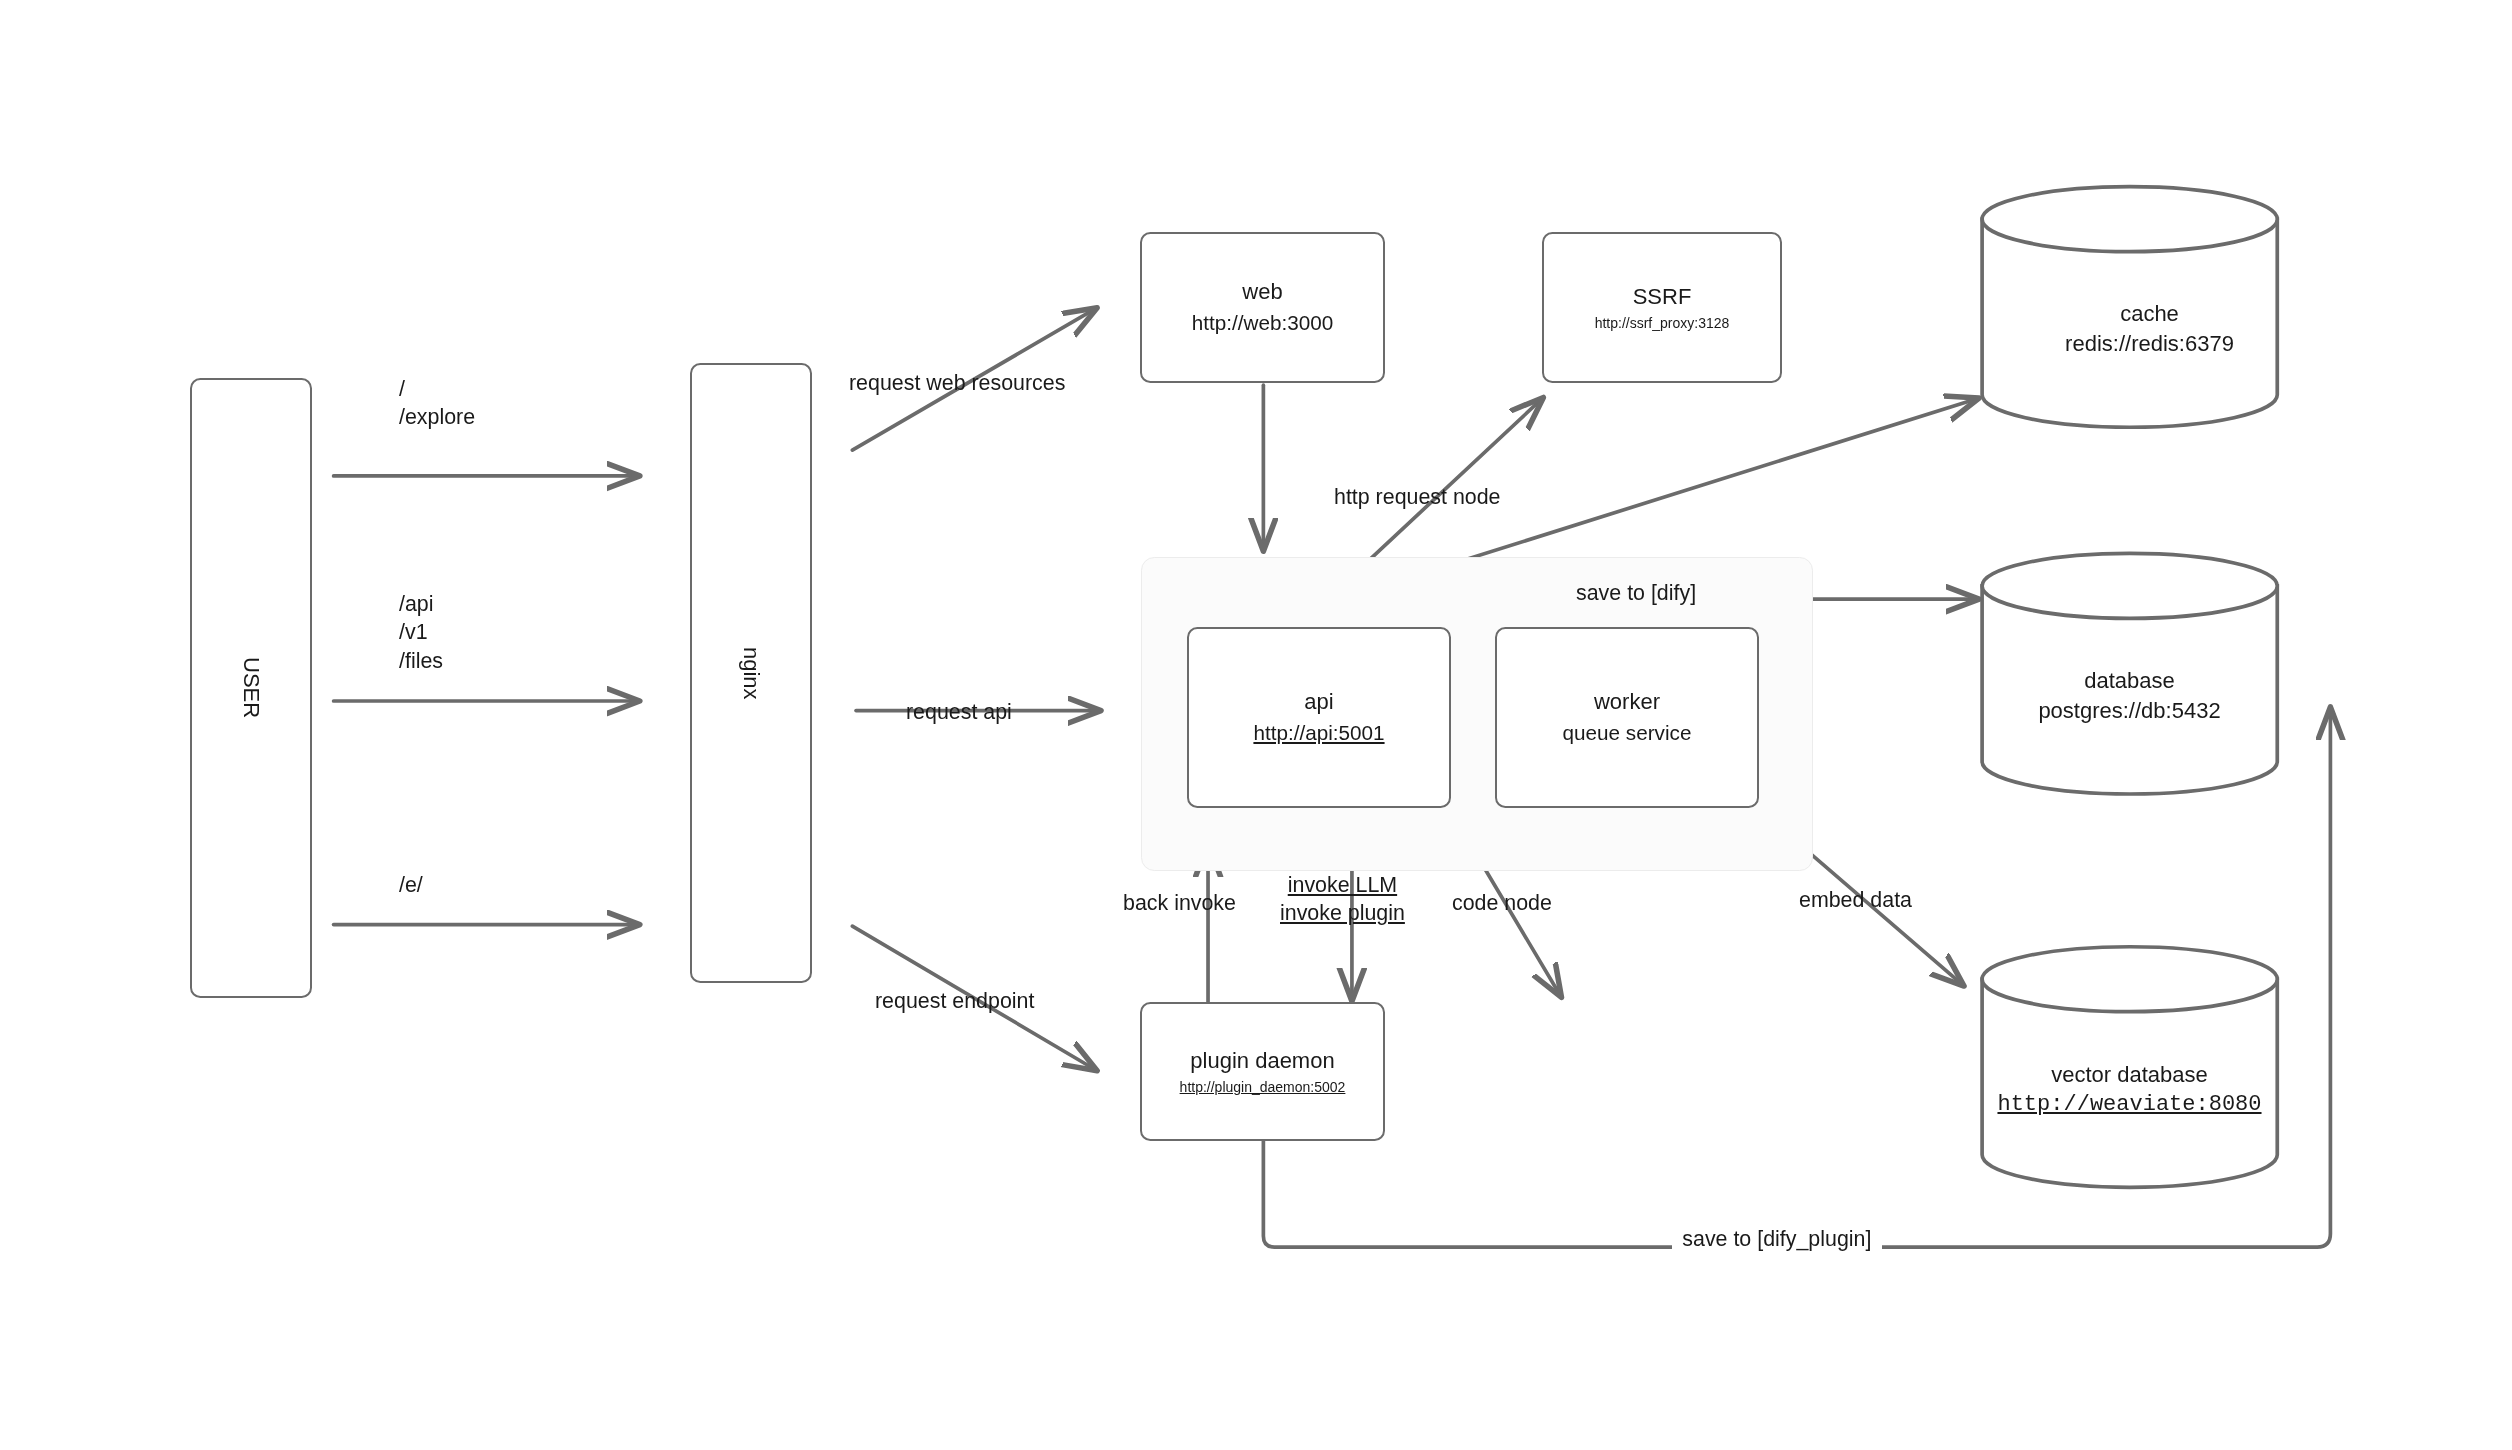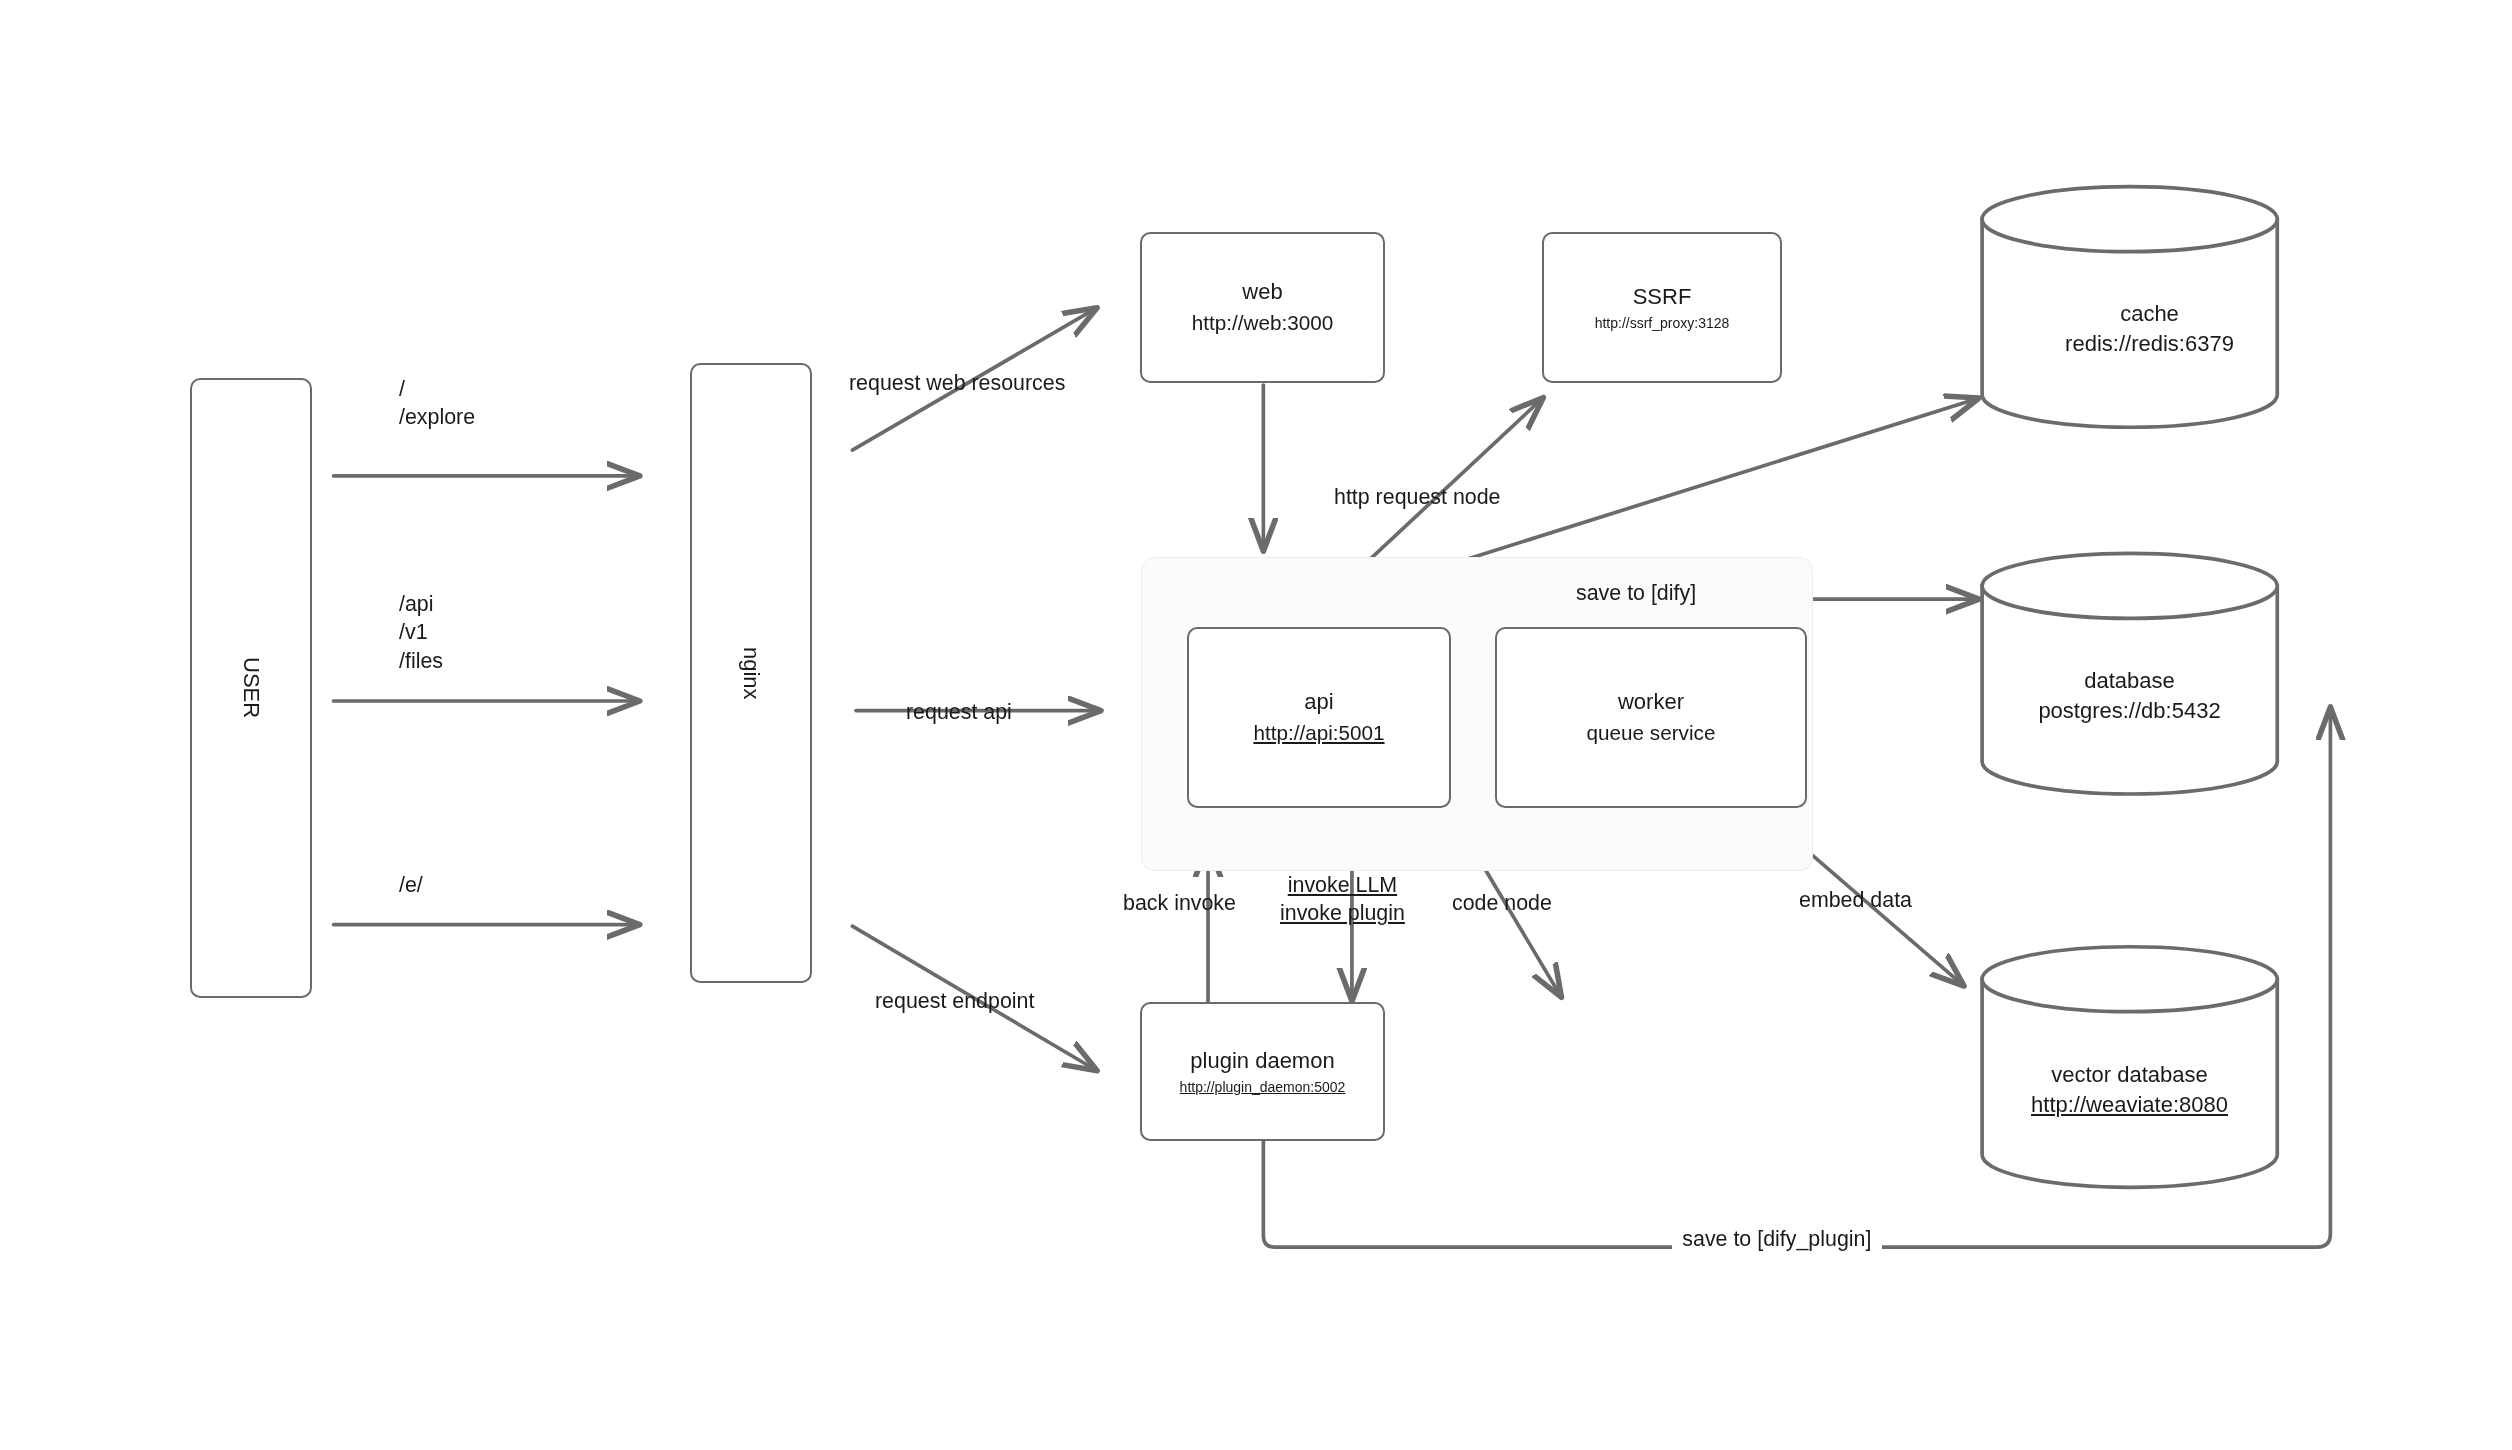--- a/index.html
+++ b/index.html
@@ -79,20 +79,21 @@
   }
   .db-label {
     position: absolute;
     text-align: center;
     font-size: 22px;
     line-height: 1.35;
     color: #1a1a1a;
   }
   .db-label .sub.link {
     text-decoration: underline;
+    font-family: Liberation Mono, monospace;
   }
 </style>
 </head>
 <body>
 
 <div id="canvas">
 
   <svg class="layer" viewBox="0 0 3404 1965">
     <defs>
       <marker id="arrow" markerWidth="11" markerHeight="11" refX="8.6" refY="4" orient="auto" markerUnits="strokeWidth">
@@ -169,21 +170,21 @@
   <div class="node" style="left:1542px; top:232px; width:240px; height:151px;">
     <div class="title">SSRF</div>
     <div class="sub small">http://ssrf_proxy:3128</div>
   </div>
 
   <div class="node" style="left:1187px; top:627px; width:264px; height:181px;">
     <div class="title">api</div>
     <div class="sub link">http://api:5001</div>
   </div>
 
-  <div class="node" style="left:1495px; top:627px; width:312px; height:181px;">
+  <div class="node" style="left:1495px; top:627px; width:264px; height:181px;">
     <div class="title">worker</div>
     <div class="sub">queue service</div>
   </div>
 
   <div class="node" style="left:1140px; top:1002px; width:245px; height:139px;align-items:center;">
     <div class="title">plugin daemon</div>
     <div class="sub small link">http://plugin_daemon:5002</div>
   </div>
 
 

